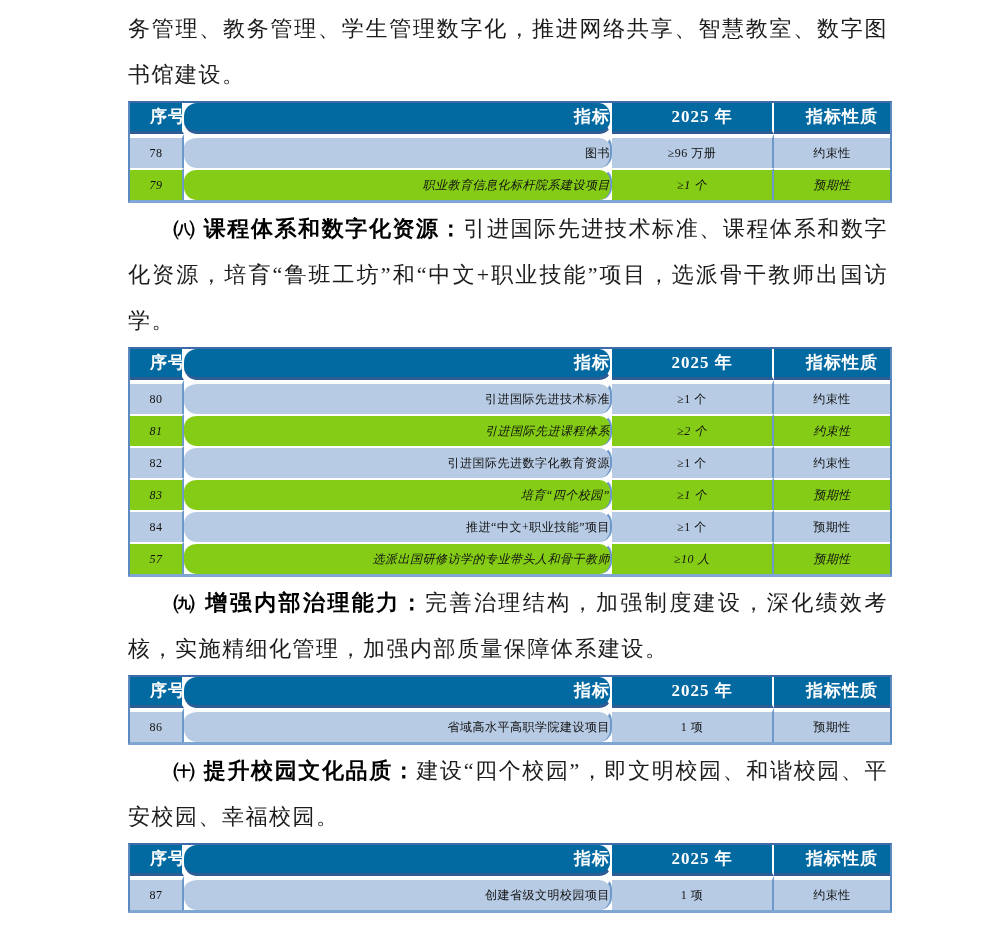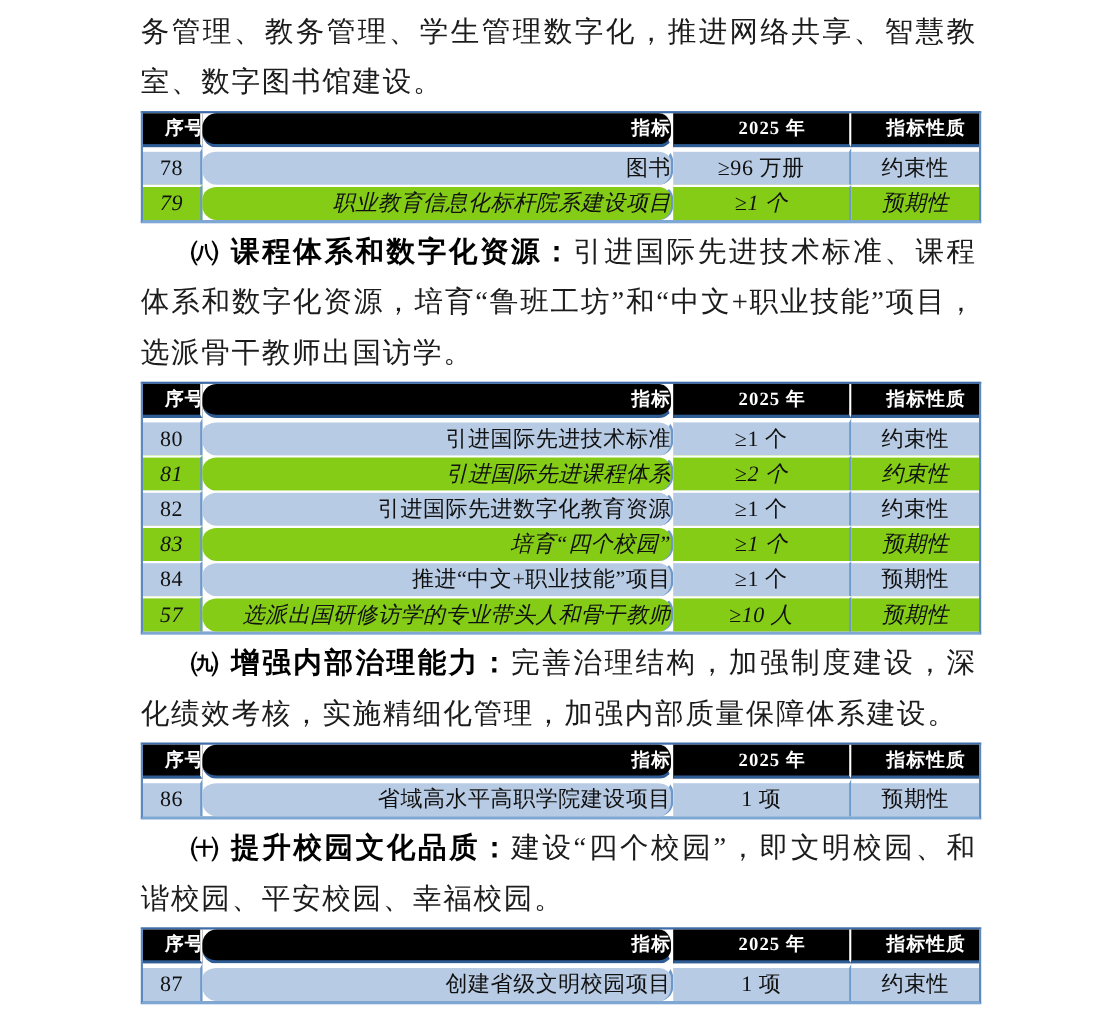--- a/index.html
+++ b/index.html
@@ -6,44 +6,44 @@
   html,body { background:#ffffff; }
   body {
     width:1000px; height:937px; overflow:hidden;
     font-family:"Liberation Serif","DejaVu Serif",serif;
     color:#161616;
   }
   .page { padding:6px 112px 0 128px; }
 
   
   p.doc-par {
-    font-size:26px; line-height:46px; letter-spacing:1.5px;
+    font-size:22px; line-height:46px; letter-spacing:1.5px;
     text-align:justify; text-justify:inter-character;
     color:#1c1c1c; margin:0;
   }
   p.doc-par.indent { text-indent:45px; }
   p.doc-par .section-head { font-weight:bold; color:#000; }
 
   
   .tbl {
     width:760px; margin:3px 0;
     border-collapse:separate; border-spacing:0;
     border-left:2px solid #5c8ac0; border-right:2px solid #5c8ac0;
     border-top:2px solid #3d6ca8; border-bottom:3px solid #7fa7d4;
     table-layout:fixed;
   }
   .tbl th {
-    background:#000000; color:#ffffff; font-weight:bold;
+    background:#0369a1; color:#ffffff; font-weight:bold;
     font-size:17px; height:28px; line-height:28px;
     border-bottom:3px solid #2e5c94; letter-spacing:1px;
     white-space:nowrap; overflow:hidden;padding-left:20px;
   }
   .tbl th:not(:last-child){ border-right:2px solid #ffffff; }
   .tbl td {
-    font-size:20px; height:32px; line-height:30px; color:#111;
+    font-size:12px; height:32px; line-height:30px; color:#111;
     white-space:nowrap; overflow:hidden; letter-spacing:0.5px;
   }
   .tbl td:not(:last-child){ border-right:2px solid #6d98ca; }
   .tbl tbody tr:first-child td { border-top:4px solid #ffffff; }
   .tbl tbody tr + tr td { border-top:2px solid #ffffff; }
   .tbl tr.shaded td { background:#b8cbe4; }
   .tbl tr.plain td { background:#84cc16;font-style:italic; }
   .col-seq   { width:54px;  }
   .col-ind   { width:428px; }
   .col-year  { width:162px; }

